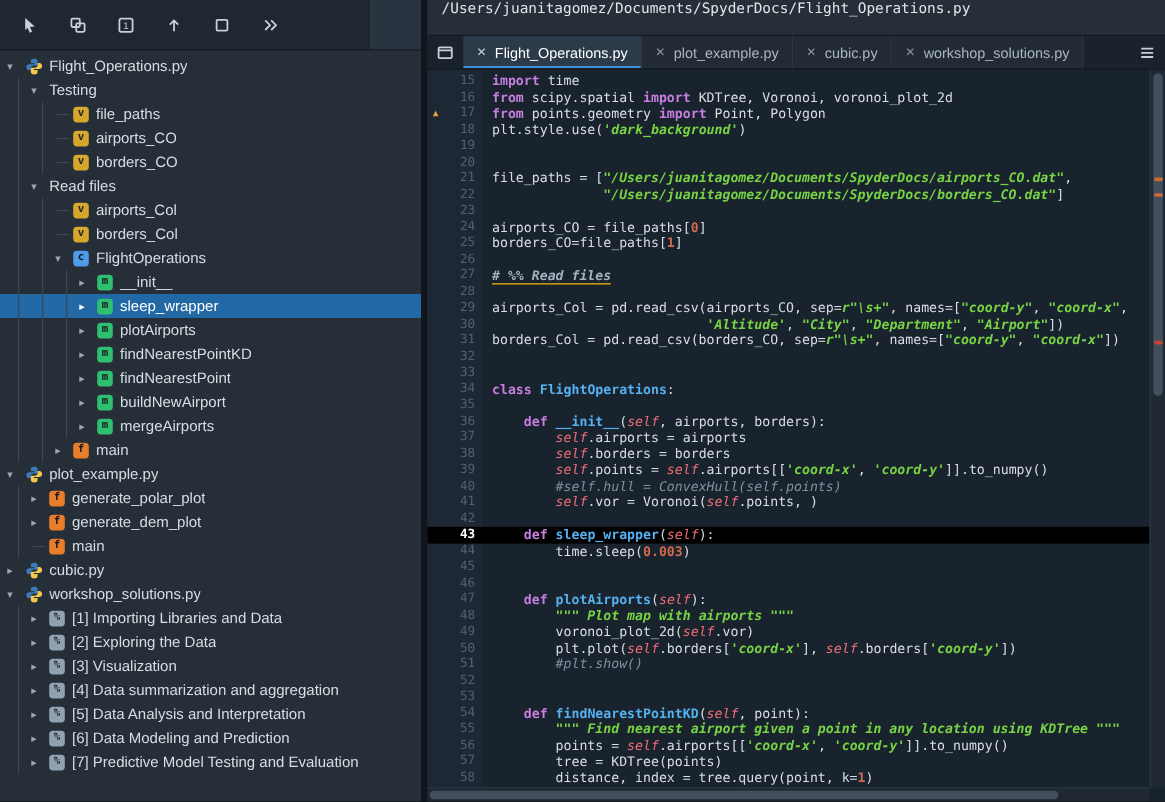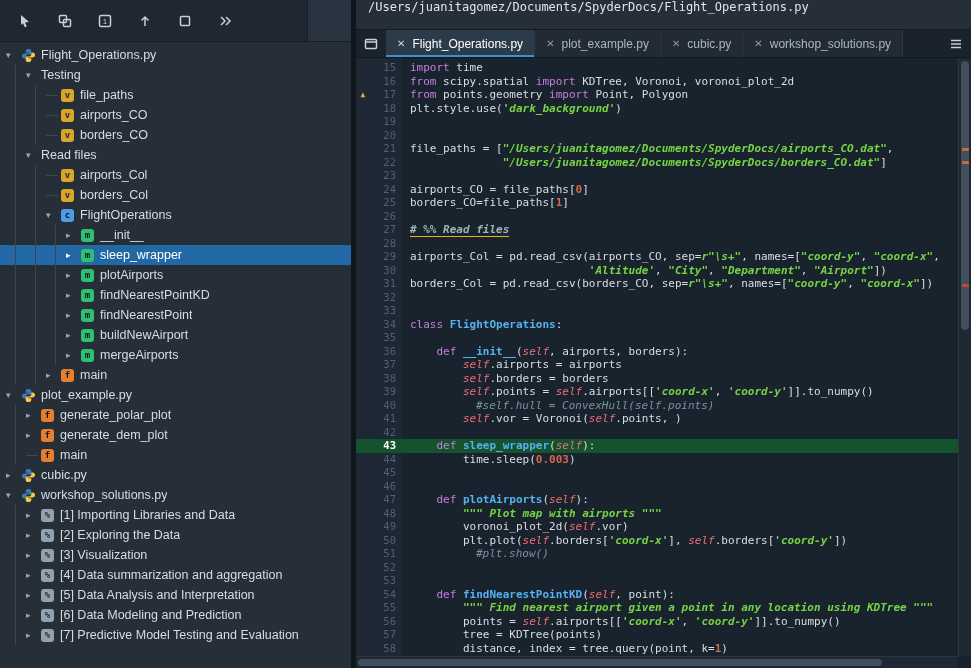--- a/index.html
+++ b/index.html
@@ -53,30 +53,30 @@
          border-right:1px solid #2b3642; color:#aab6c2; font-size:12px; cursor:pointer; white-space:nowrap; }
   .tab.active { background:#2c3b4a; color:#ffffff; box-shadow:inset 0 -2px 0 #3f8fd6; }
   .tab .close { font-size:10px; color:#8b98a5; cursor:pointer; }
   .tab.active .close { color:#c9d4de; }
 
   .editor-body { flex:1; position:relative; overflow:hidden;
                  font-family:"DejaVu Sans Mono", monospace; font-size:11px; }
   .gutter-bg { position:absolute; left:0; top:0; bottom:12px; width:46px; background:#1e2834; z-index:0; }
   .code-area { position:absolute; left:0; top:0; right:13px; bottom:12px; padding-top:3px; z-index:1; overflow:hidden; }
   .line { height:13.5px; line-height:13.5px; display:flex; white-space:pre; }
-  .line.current { background:#14532d; }
+  .line.current { background:#000000; }
   .ln-warn { width:14px; flex:0 0 14px; text-align:center; color:#e8a33d; font-size:8px; }
   .ln-num { width:32px; flex:0 0 32px; text-align:right; padding-right:6px; color:#50番171; color:#506171; font-size:10.5px; }
   .line.current .ln-num { color:#ffffff; font-weight:bold; }
   .code { flex:1; padding-left:8px; overflow:hidden; color:#d9dee4; }
   .s-t   { color:#d9dee4; }
-  .s-kw  { color:#c87de0; font-weight:normal; }
+  .s-kw  { color:#c87de0; font-weight:bold; }
   .s-dfn { color:#55b1f0; font-weight:bold; }
   .s-str { color:#77d344; font-style:italic; font-weight:bold; }
-  .s-cmt { color:#7e8fa0; font-style:italic;margin-left:13px; }
+  .s-cmt { color:#7e8fa0; font-style:italic; }
   .s-num { color:#d2694f; font-weight:bold; }
   .s-slf { color:#ee6d75; font-style:italic; }
   .s-cell{ color:#a4b2bf; font-weight:bold; font-style:italic; border-bottom:5px solid #eab308; }
 
   .vscroll { position:absolute; right:0; top:0; bottom:12px; width:13px; background:#1f2833;
              border-left:1px solid #2a3644; z-index:2; }
   .vthumb { position:absolute; left:2px; right:2px; top:3px; height:45%; background:#414e5c; border-radius:5px; }
   .flag { position:absolute; right:2px; width:7px; height:3px; border-radius:1px; }
   .hscroll { position:absolute; left:0; right:13px; bottom:0; height:12px; background:#1f2833;
              border-top:1px solid #2a3644; z-index:2; }

